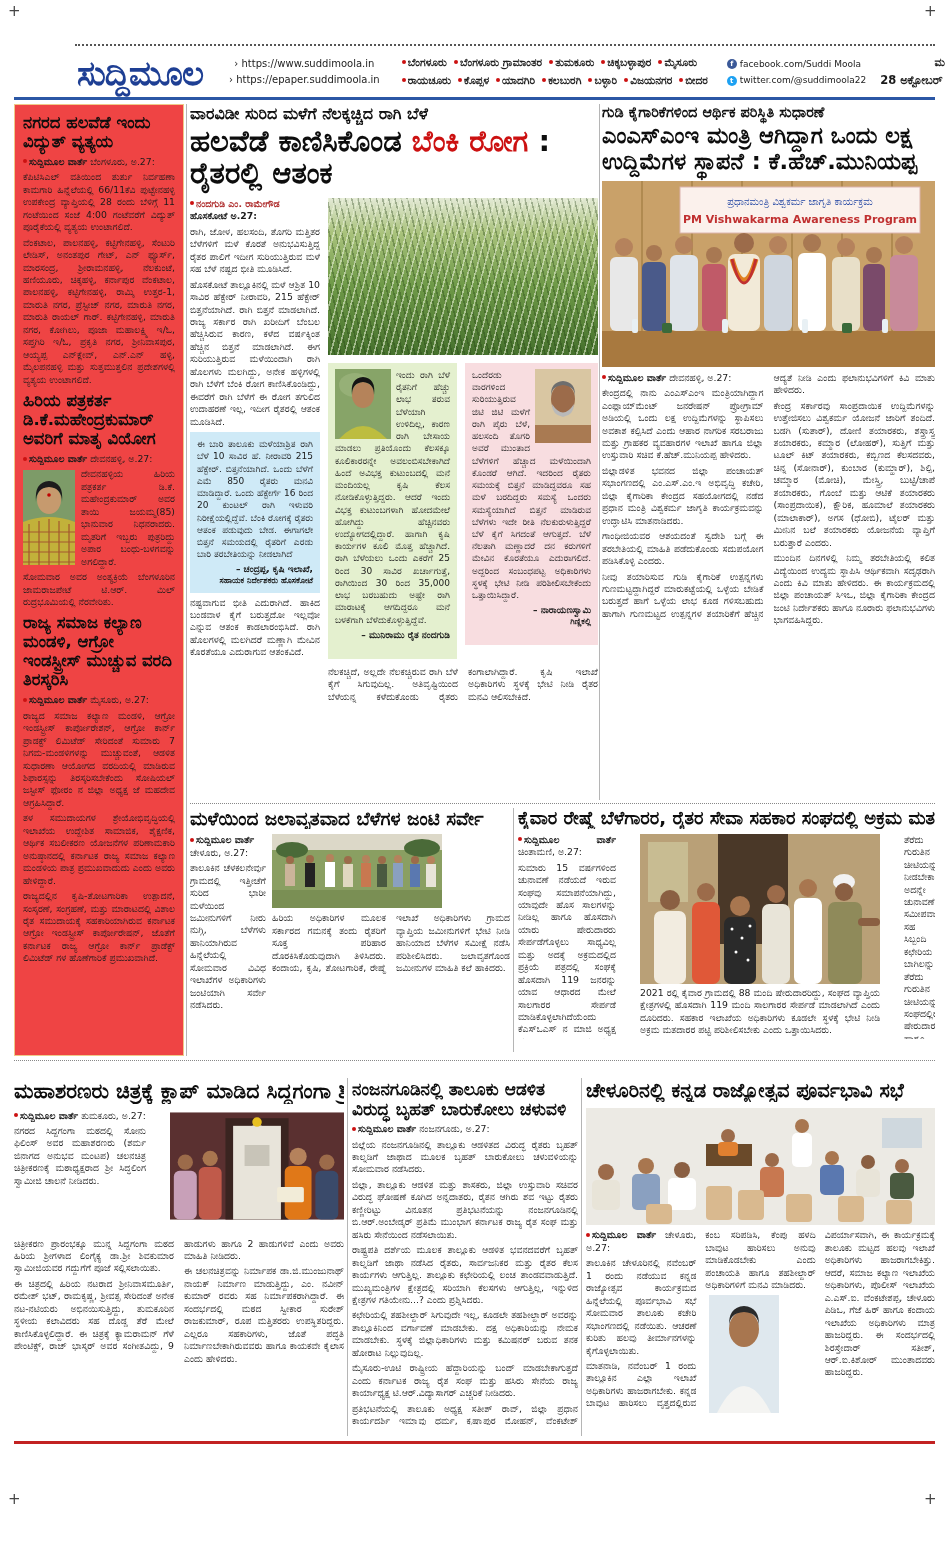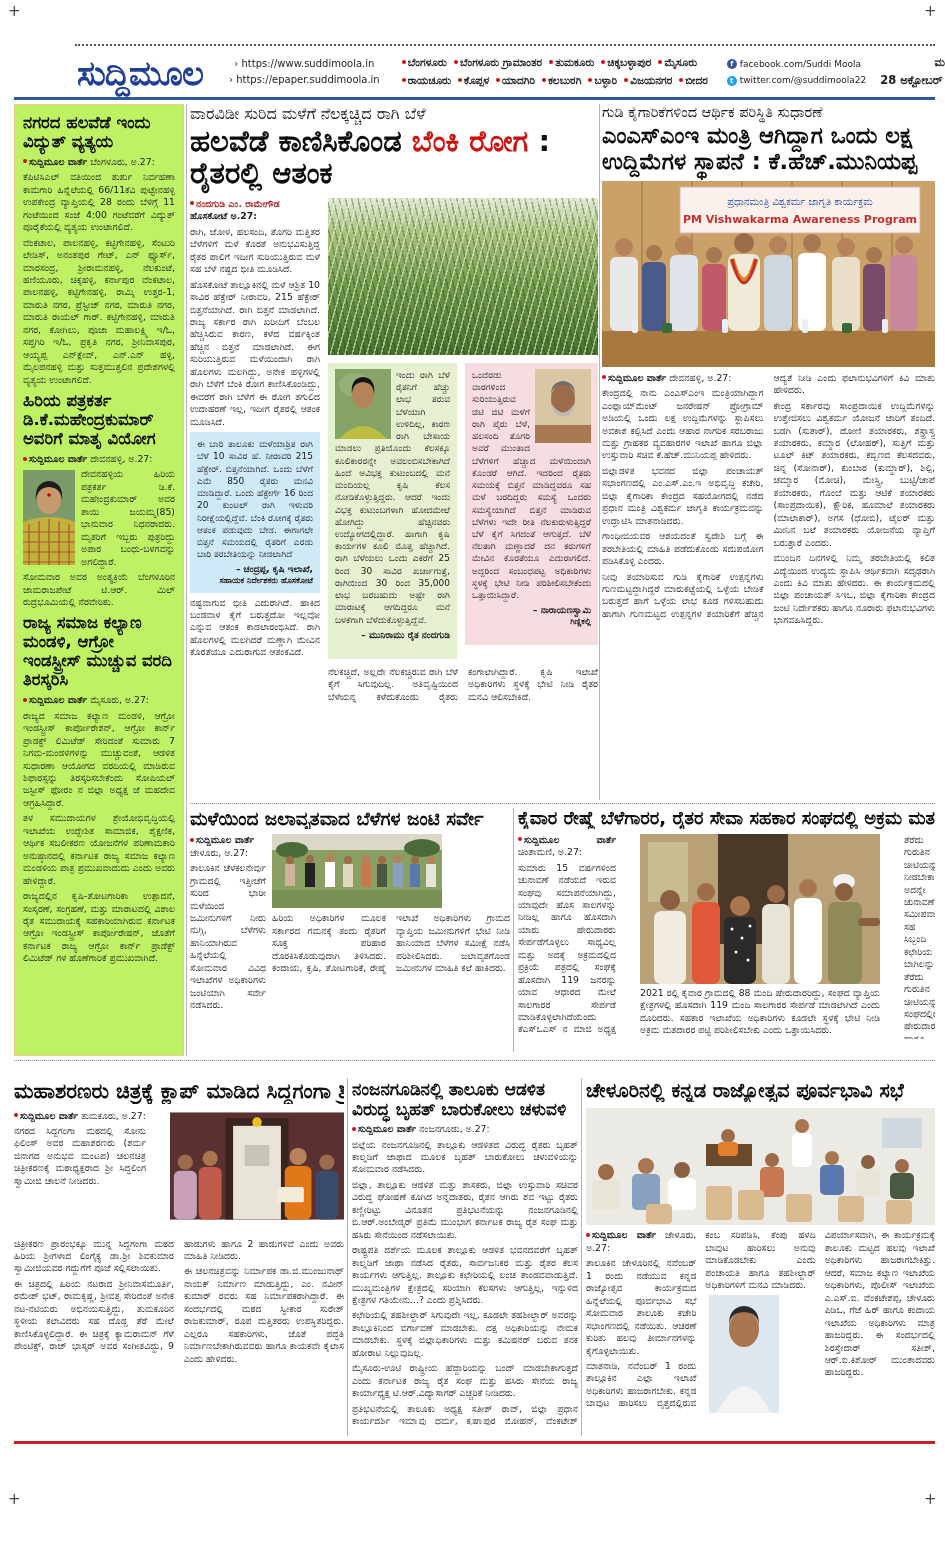--- a/index.html
+++ b/index.html
@@ -17,32 +17,32 @@
   .rdot{display:inline-block;width:4px;height:4px;border-radius:50%;background:#cc1111;margin:0 2px 2px 0;vertical-align:middle;}
   .social{font-size:9px;color:#222;line-height:1.8;white-space:nowrap;padding:0 6px;}
   .sicon{display:inline-block;width:10px;height:10px;border-radius:50%;color:#fff;font-size:7px;font-weight:700;
          text-align:center;line-height:10px;margin-right:3px;vertical-align:middle;}
   .fb{background:#3b5998;} .tw{background:#1da1f2;}
   .dateblock{text-align:right;font-weight:700;line-height:1.5;padding:0 8px;white-space:nowrap;}
   .day{font-size:11px;} .date{font-size:11.5px;}
   .orangebar{width:4px;height:40px;background:#f5a623;margin:0 6px 0 2px;}
   #bluerule{left:14px;top:97px;width:921px;height:3px;background:#2b57a5;}
   
-  .kicker{font-weight:400;color:#111;}
+  .kicker{font-weight:700;color:#111;}
   .hl{font-weight:800;color:#0d0d0d;line-height:1.15;}
   .red{color:#cc1111;}
   .byline{font-size:9.3px;margin:2px 0 3px;}
   .byline b{font-weight:700;}
   .bn{color:#b03030;font-weight:700;}
   .art p{margin:0 0 3px;font-size:9.3px;line-height:1.34;text-align:justify;}
   .clip{overflow:hidden;}
   .cols2{column-count:2;column-gap:10px;}
   .cols3{column-count:3;column-gap:9px;}
   
-  #rail{left:14px;top:104px;width:170px;height:952px;background:#bef264;border:1px solid #f0c987;
+  #rail{left:14px;top:104px;width:170px;height:952px;background:#ef4444;border:1px solid #f0c987;
         box-sizing:border-box;padding:7px 8px;}
   #rail .hl{font-size:16.5px;margin:2px 0 4px;}
   .obit-photo{float:left;width:52px;height:95px;margin:2px 6px 2px 0;}
   
   #main-art{left:190px;top:104px;width:408px;height:696px;}
   #main-art .kicker{font-size:16px;margin:0 0 2px;}
   #main-art .hl{font-size:29px;line-height:1.12;margin:1px 0 8px;}
   #main-content{position:relative;height:596px;}
   #m-col1{position:absolute;left:0;top:0;width:130px;height:596px;overflow:hidden;}
   .field-photo{position:absolute;left:138px;top:0;width:270px;height:157px;

